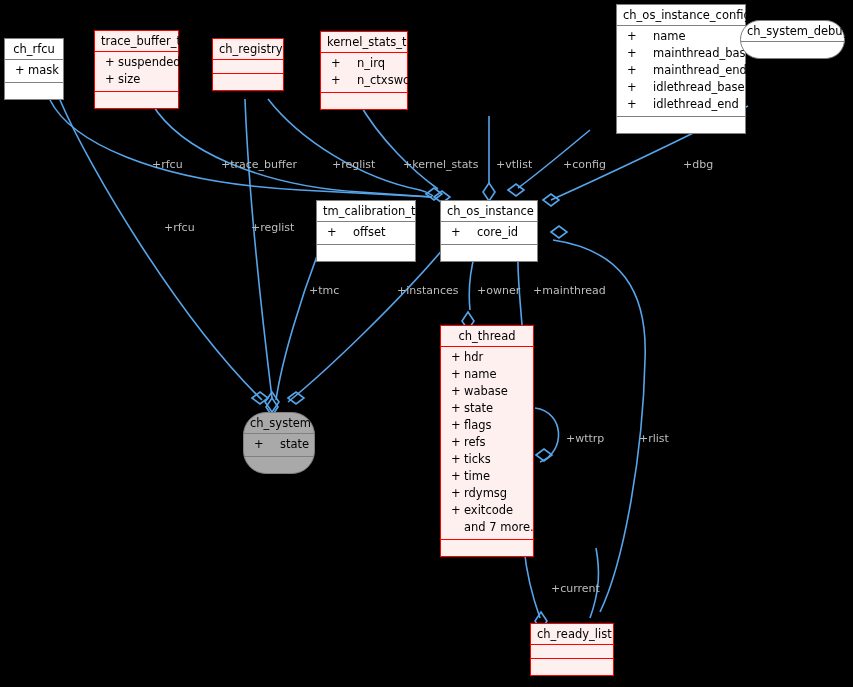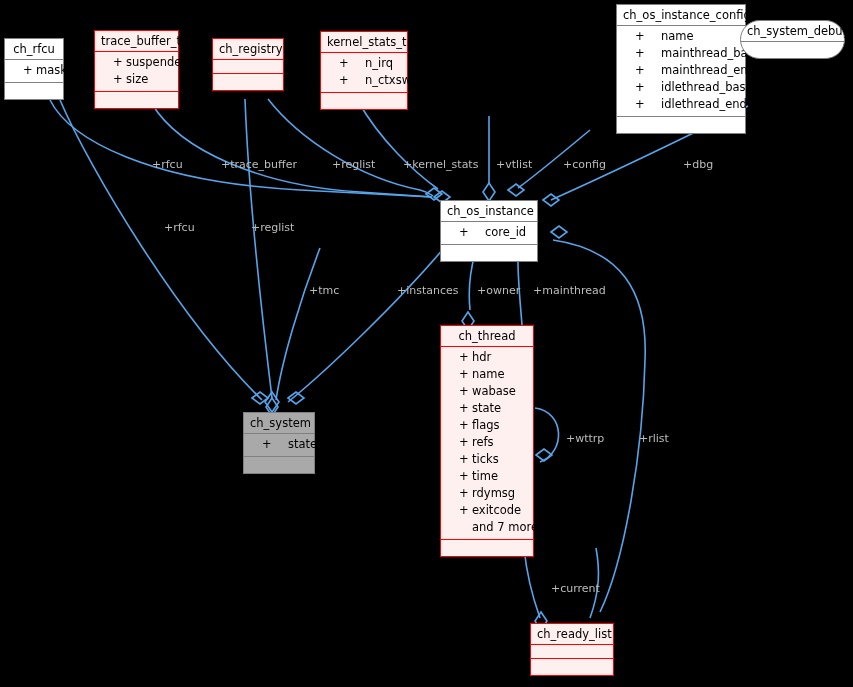--- a/index.html
+++ b/index.html
@@ -21,38 +21,38 @@
     z-index:5;
   }
   .node .title{
     text-align:center;
     padding:3px 6px 3px 6px;
     border-bottom:1px solid #808080;
     white-space:nowrap;
   }
   .node .attrs{
     border-bottom:1px solid #808080;
-    padding:2px 0 3px 12px;
+    padding:2px 0 3px 4px;
     min-height:8px;
   }
   .node .ops{min-height:16px;}
   .node .attr{
     padding:1px 4px 1px 6px;
     white-space:nowrap;
     line-height:15px;
   }
   .node .attr .vis{display:inline-block;width:13px;}
 
   
   .node.red{border-color:#ff0000;background:#fff0f0;}
   .node.red .title{border-bottom-color:#ff0000;background:#fff0f0;}
   .node.red .attrs{border-bottom-color:#ff0000;}
 
   
-  .node.current{border-color:#808080;background:#a9a9a9;}
+  .node.current{border-color:#808080;background:#a9a9a9;border-radius:23px;}
   .node.current .title{border-bottom-color:#808080;}
   .node.current .attrs{border-bottom-color:#808080;}
 
   
   .node .attr.ctr .vis{width:26px;text-align:left;}
 
   
   .elabel{
     position:absolute;
     color:#bdbdbd;
@@ -175,20 +175,27 @@
         <div class="attr ctr"><span class="vis">+</span><span>mainthread_end</span></div>
         <div class="attr ctr"><span class="vis">+</span><span>idlethread_base</span></div>
         <div class="attr ctr"><span class="vis">+</span><span>idlethread_end</span></div>
       </div>
       <div class="ops"></div>
     </div>
   <div class="node" id="n-ch_system_debug" style="left: 740px; top: 20px; width: 105px; border-radius: 30px;">
       <div class="title">ch_system_debug</div>
       <div class="ops"></div>
     </div>
+  <div class="node" id="n-tm_calibration_t" style="left: 316px; top: 200px; width: 100px;">
+      <div class="title">tm_calibration_t</div>
+      <div class="attrs">
+        <div class="attr ctr"><span class="vis">+</span><span>offset</span></div>
+      </div>
+      <div class="ops"></div>
+    </div>
   <div class="node" id="n-ch_os_instance" style="left: 440px; top: 200px; width: 98px;">
       <div class="title">ch_os_instance</div>
       <div class="attrs">
         <div class="attr ctr"><span class="vis">+</span><span>core_id</span></div>
       </div>
       <div class="ops"></div>
     </div>
   <div class="node current" id="n-ch_system" style="left: 243px; top: 412px; width: 72px;">
       <div class="title">ch_system</div>
       <div class="attrs">

